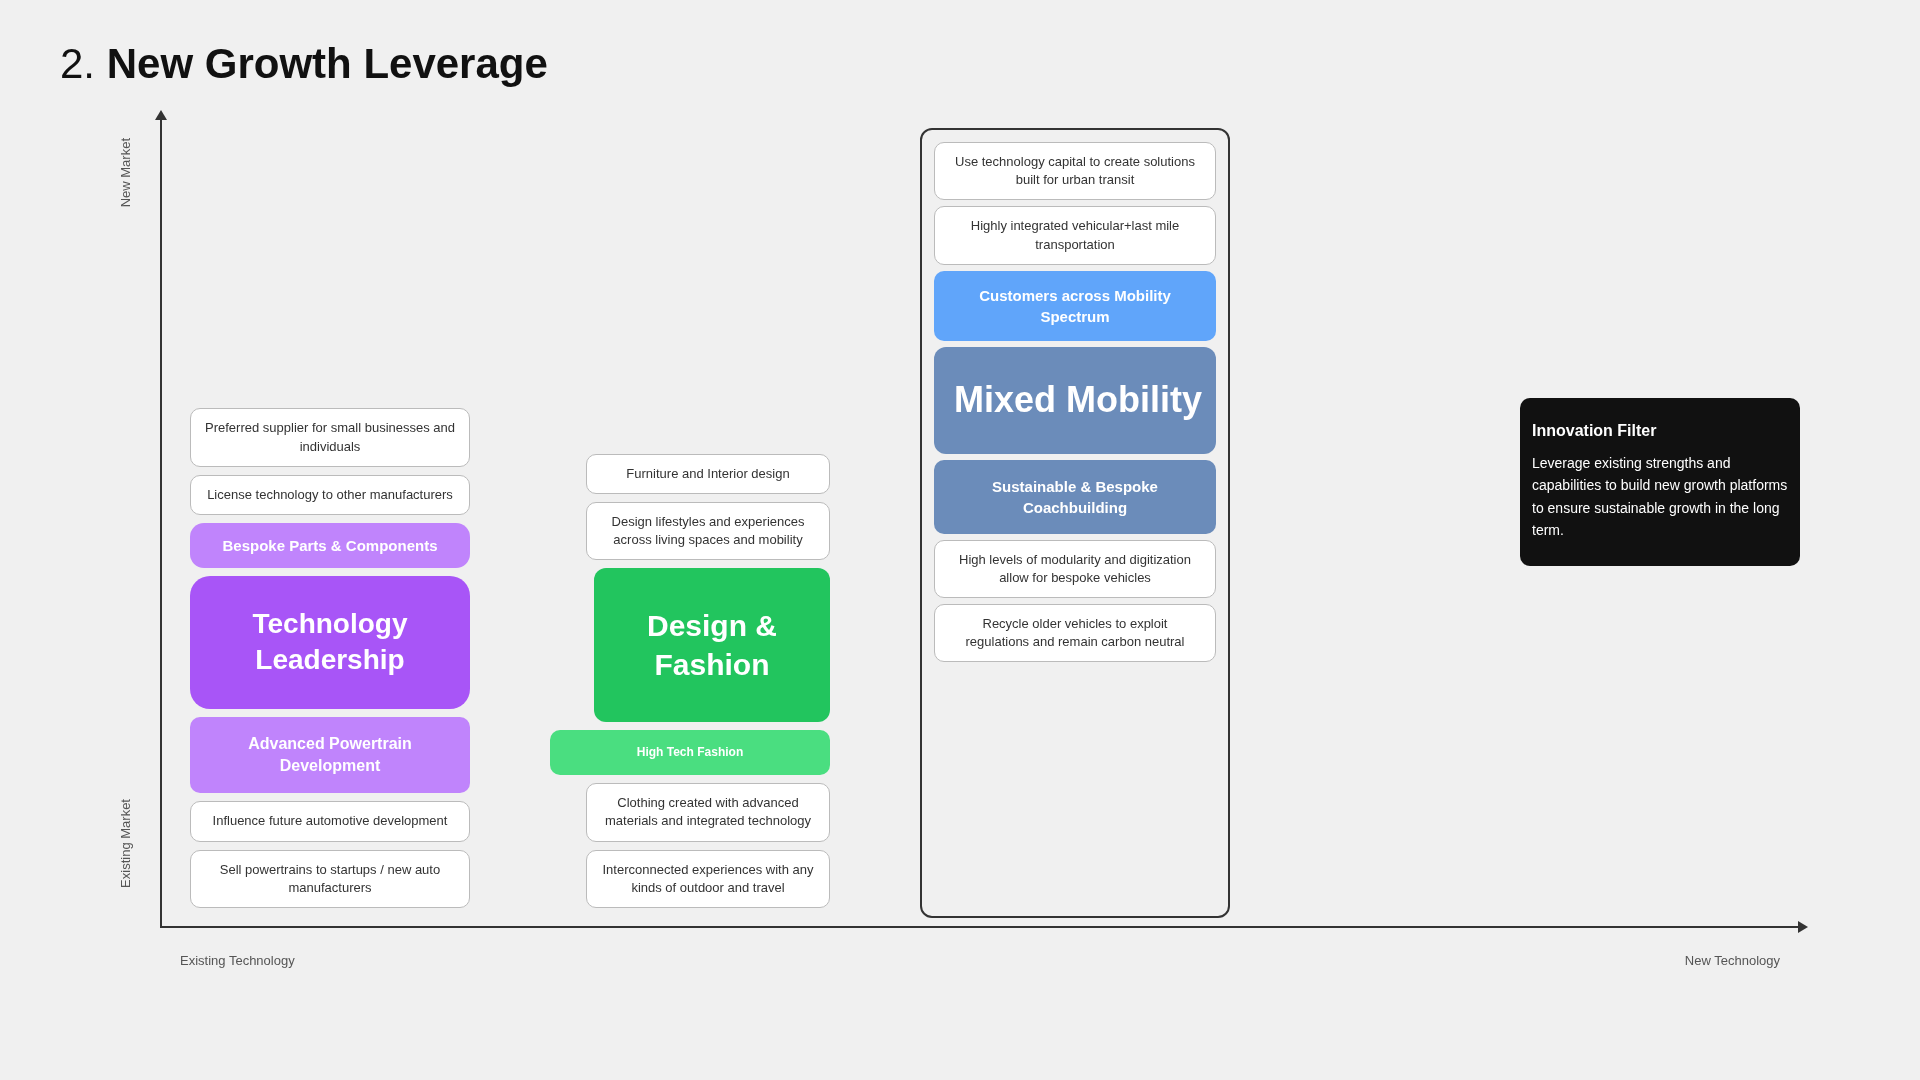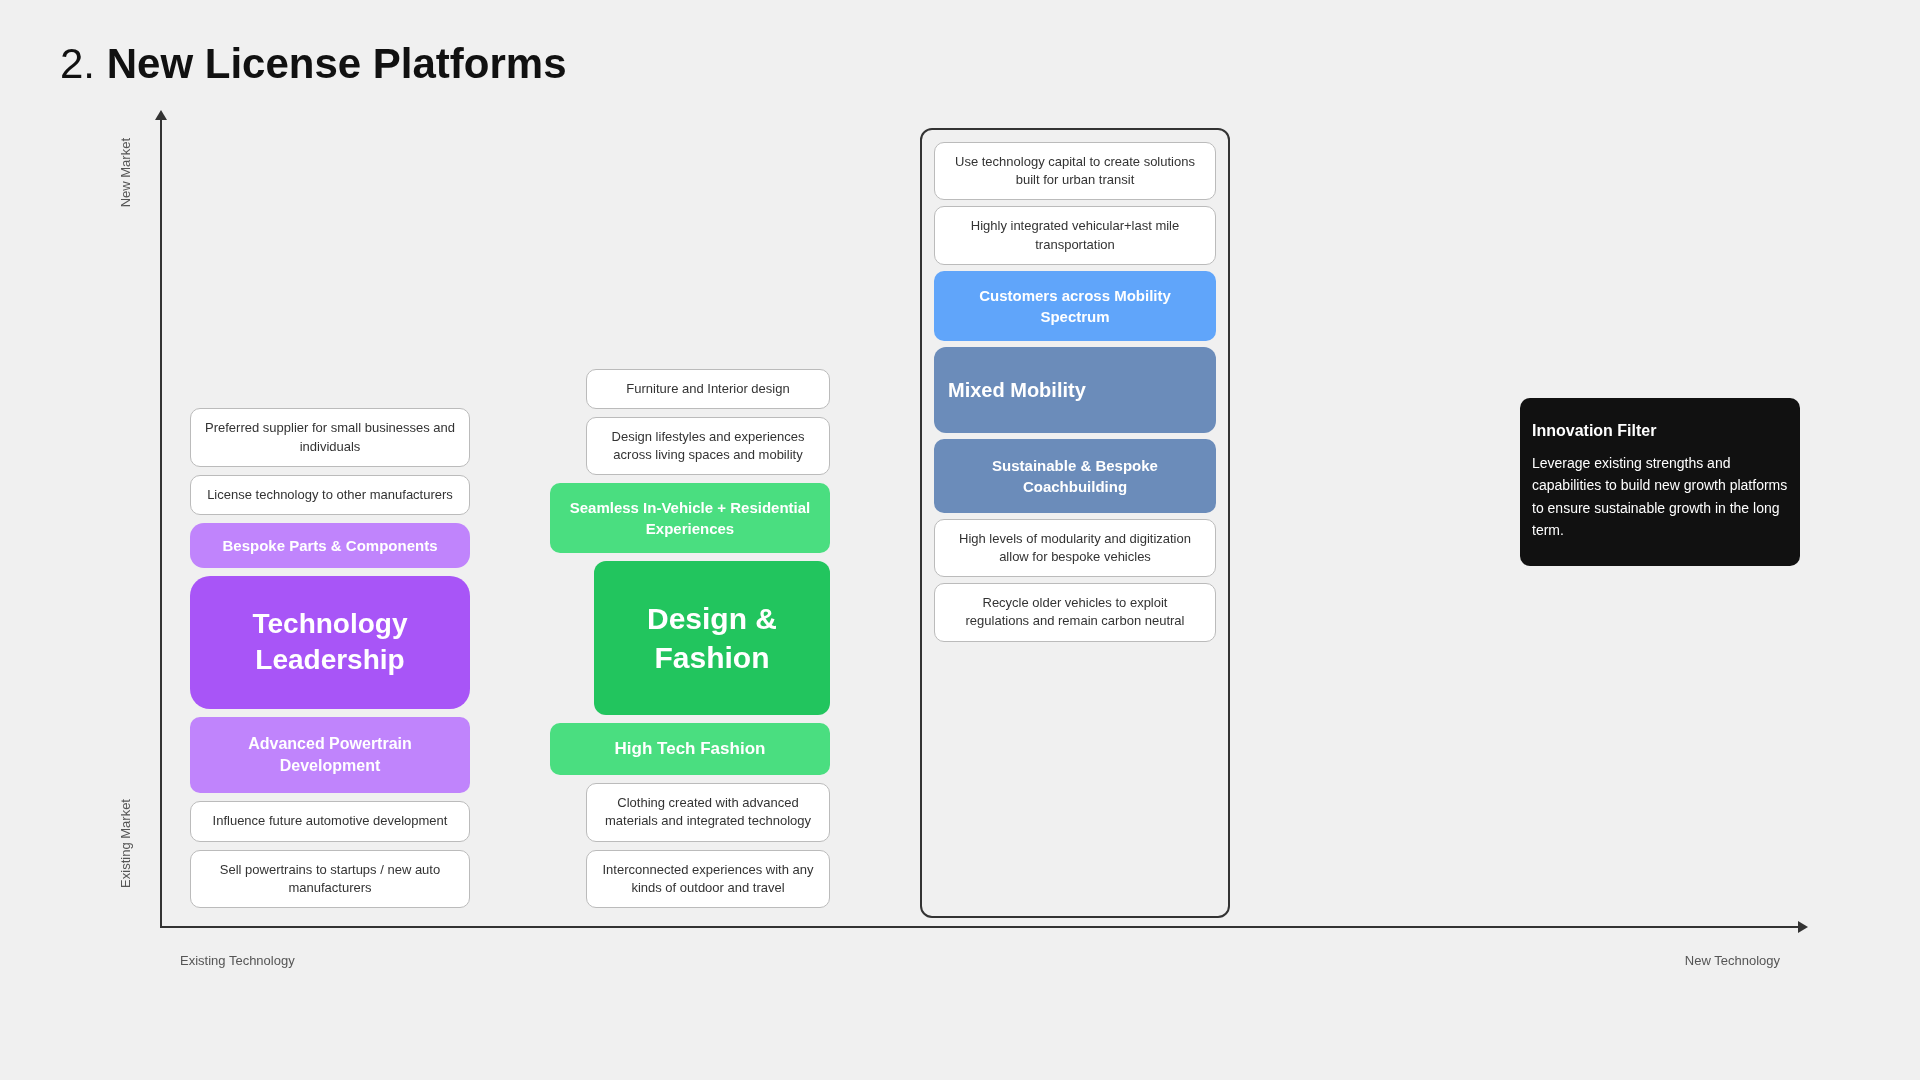--- a/index.html
+++ b/index.html
@@ -219,21 +219,21 @@
       text-align: center;
       font-weight: 600;
       line-height: 1.3;
       flex: 0 0 auto;
       margin-left: 44px;
     }
     .card-green-high-tech {
       border-radius: 10px;
       background: #4ade80;
       padding: 14px 14px;
-      font-size: 17px;
+      font-size: 12px;
       color: white;
       text-align: center;
       font-weight: 600;
       line-height: 1.4;
     }
 
     
     .card-blue-outline {
       border: 1.5px solid #bbb;
       border-radius: 10px;
@@ -251,23 +251,23 @@
       font-size: 15px;
       color: white;
       text-align: center;
       font-weight: 600;
       line-height: 1.4;
     }
     .card-blue-large {
       border-radius: 12px;
       background: #6b8cba;
       padding: 30px 14px;
-      font-size: 20px;
-      color: white;
-      text-align: left;
+      font-size: 36px;
+      color: white;
+      text-align: right;
       font-weight: 600;
       line-height: 1.3;
       flex: 0 0 auto;
     }
     .card-blue-coachbuilding {
       border-radius: 10px;
       background: #6b8cba;
       padding: 16px 14px;
       font-size: 15px;
       color: white;
@@ -297,21 +297,21 @@
       line-height: 1.6;
       font-weight: 300;
     }
   </style>
 </head>
 <body>
 
 <div class="page">
   <div class="page-title">
     <span>2.</span>
-    <strong>New License Platforms</strong>
+    <strong>New Growth Leverage</strong>
   </div>
 
   <div class="chart-area">
 
     <div class="y-axis"></div>
     <div class="x-axis"></div>
     <div class="y-label-top">New Market</div>
     <div class="y-label-bottom">Existing Market</div>
     <div class="x-label-left">Existing Technology</div>
     <div class="x-label-right">New Technology</div>
@@ -322,21 +322,20 @@
       <div class="card-purple-light">Bespoke Parts &amp; Components</div>
       <div class="card-purple-large">Technology Leadership</div>
       <div class="card-purple-medium">Advanced Powertrain Development</div>
       <div class="card-outline">Influence future automotive development</div>
       <div class="card-outline">Sell powertrains to startups / new auto manufacturers</div>
     </div>
 
     <div class="col2">
       <div class="card-green-outline">Furniture and Interior design</div>
       <div class="card-green-outline">Design lifestyles and experiences across living spaces and mobility</div>
-      <div class="card-green-medium">Seamless In-Vehicle + Residential Experiences</div>
       <div class="card-green-large">Design &amp; Fashion</div>
       <div class="card-green-high-tech">High Tech Fashion</div>
       <div class="card-green-outline">Clothing created with advanced materials and integrated technology</div>
       <div class="card-green-outline">Interconnected experiences with any kinds of outdoor and travel</div>
     </div>
 
     <div class="col3">
       <div class="card-blue-outline">Use technology capital to create solutions built for urban transit</div>
       <div class="card-blue-outline">Highly integrated vehicular+last mile transportation</div>
       <div class="card-blue-medium">Customers across Mobility Spectrum</div>

